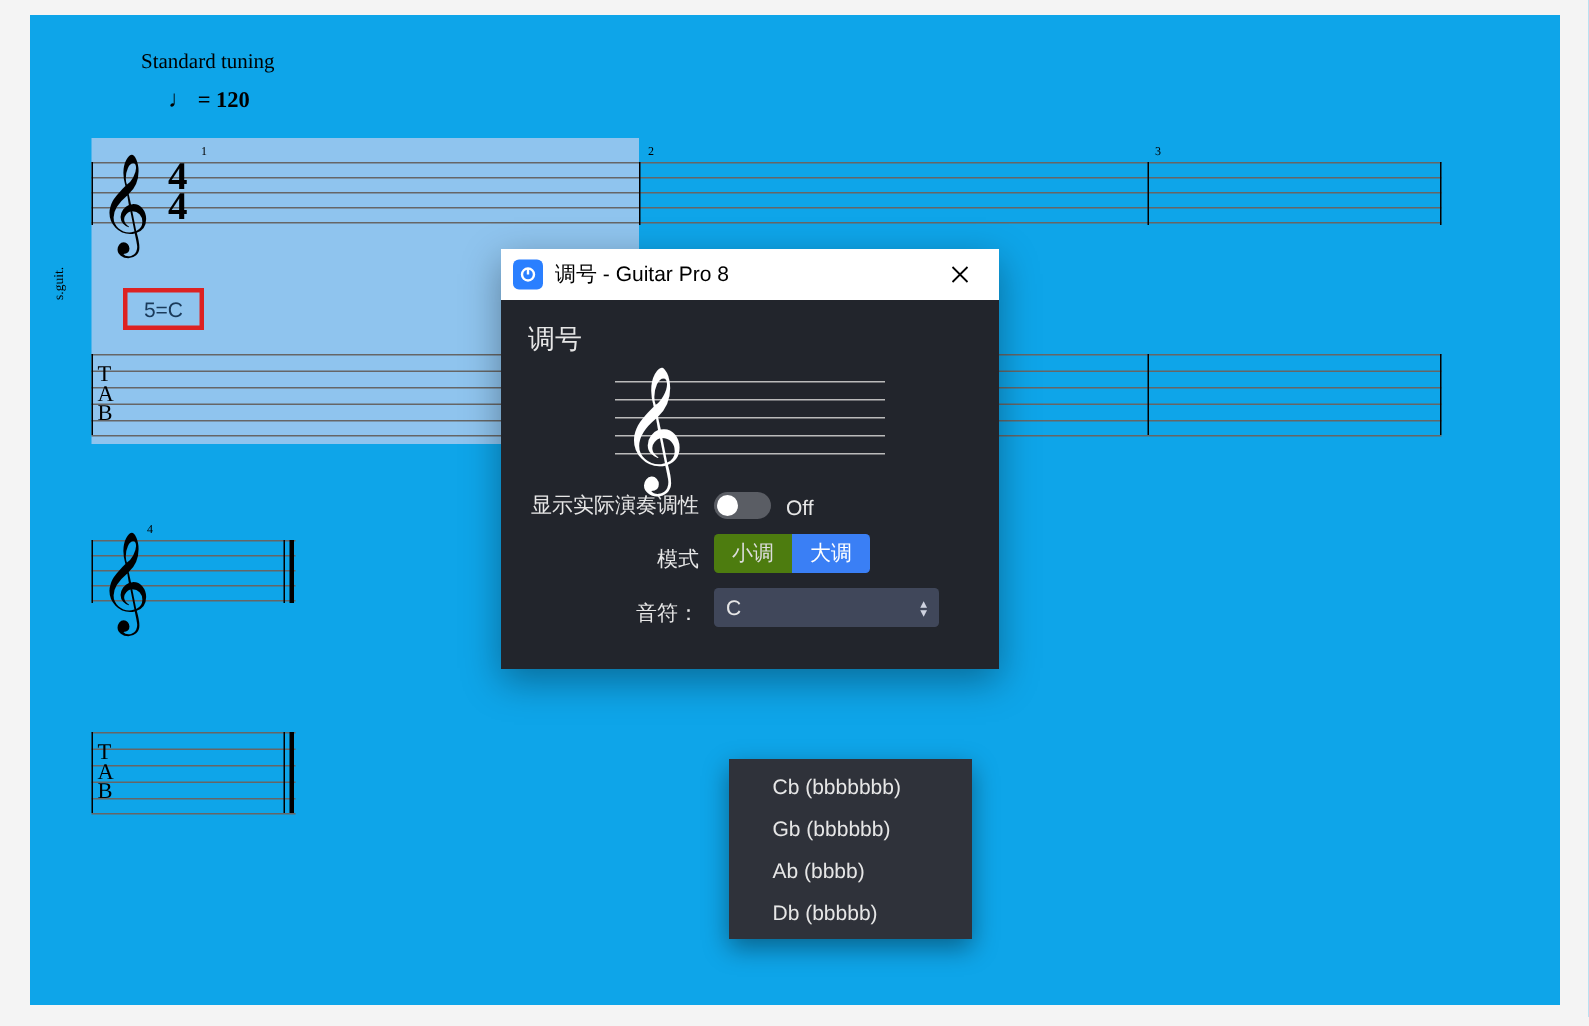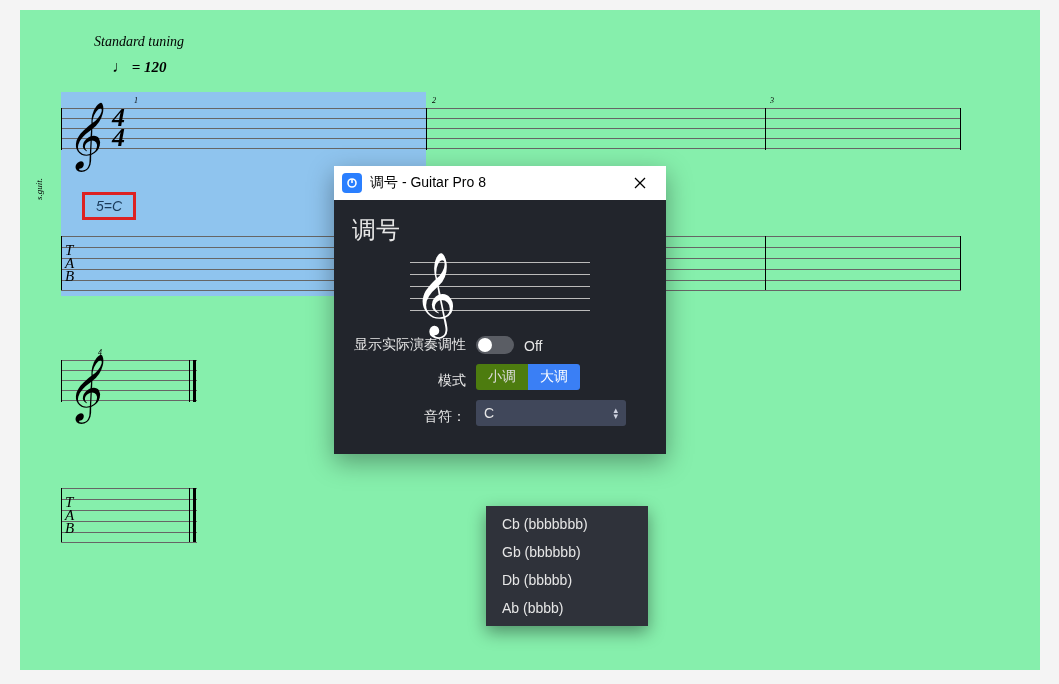--- a/index.html
+++ b/index.html
@@ -1,17 +1,17 @@
 <!DOCTYPE html>
 <html><head>
 <meta charset="utf-8">
 <style>
   * { box-sizing: border-box; margin: 0; padding: 0; }
   html, body { width: 1059px; height: 684px; background: #f4f4f4; font-family: "Segoe UI", Arial, sans-serif; overflow: hidden; position: relative; }
-  .sheet { position: absolute; left: 20px; top: 10px; width: 1020px; height: 660px; background: #86efac; font-style: italic; }
+  .sheet { position: absolute; left: 20px; top: 10px; width: 1020px; height: 660px; background: #0ea5e9; }
   .tuning-label { position: absolute; left: 74px; top: 24px; font-family: "Times New Roman", serif; font-size: 14px; }
   .tempo { position: absolute; left: 92px; top: 48px; font-family: "Times New Roman", serif; font-size: 15px; font-weight: bold; }
   .tempo .note { font-size: 16px; }
   .track-label { position: absolute; left: 14px; top: 190px; transform: rotate(-90deg); transform-origin: left top; font-size: 9px; font-family: "Times New Roman", serif; }
 
   
   .sel { position: absolute; left: 41px; top: 82px; width: 365px; height: 204px; background: #8fc4ee; z-index: 0; }
 
   
   .staff { position: absolute; left: 41px; height: 42px; z-index: 2; }
@@ -28,42 +28,42 @@
   .measure-num { position: absolute; font-size: 8px; z-index: 3; font-family: "Times New Roman", serif; }
 
   
   .dialog { position: absolute; left: 334px; top: 166px; width: 332px; background: #22252c; box-shadow: 0 8px 24px rgba(0,0,0,.35); z-index: 50; color: #e6e6e6; font-size: 14px; }
   .titlebar { height: 34px; background: #fff; color: #000; display: flex; align-items: center; padding: 0 6px 0 8px; font-size: 14px; }
   .appicon { width: 20px; height: 20px; background:#2a7fff; border-radius: 4px; margin-right: 8px; display:flex; align-items:center; justify-content:center; color:#fff; font-size:12px; }
   .titlebar .spacer { flex: 1; }
   .close-btn { width: 40px; height: 100%; display:flex; align-items:center; justify-content:center; cursor:pointer; }
   .close-btn svg { stroke:#000; stroke-width:1.2; }
   .dlg-body { padding: 14px 18px 18px 18px; }
-  .dlg-h { font-size: 24px; }
+  .dlg-h { font-size: 18px; }
   .preview { display:flex; justify-content:center; margin: 10px 0 24px; }
   .preview-staff { position: relative; width: 180px; height: 56px; }
   .preview-staff .pl { position:absolute; left:0; right:0; height:1px; background:#bbb; }
   .preview-staff .pclef { position:absolute; left:4px; top:38px; color:#fff; font-size:72px; line-height:0; font-family: serif; }
 
   .row { display:flex; align-items:flex-end; margin: 10px 0; }
   .row .lbl { flex: 0 0 124px; text-align: right; padding-right: 10px; }
   .toggle { width: 38px; height: 18px; background:#5a5d64; border-radius: 10px; position:relative; cursor:pointer; }
   .toggle .knob { position:absolute; left:2px; top:2px; width:14px; height:14px; background:#fff; border-radius:50%; }
   .off-label { margin-left: 10px; }
 
   .seg { display:flex; border-radius:3px; overflow:hidden; }
   .seg button { border:none; padding: 4px 12px; font-size:14px; cursor:pointer; }
   .seg .b1 { background:#4d7c0f; color:#ddd; }
   .seg .b2 { background:#3a7ff5; color:#fff; }
 
   .combo { position:relative; width: 150px; }
   .combo-btn { width:100%; height:26px; background: rgba(90,100,130,.55); border-radius:3px; display:flex; align-items:center; padding:0 8px; cursor:pointer; }
   .combo-btn .arrows { margin-left:auto; display:flex; flex-direction:column; align-items:center; line-height:6px; font-size:9px; color:#cfd3e0; }
 
-  .dropdown { position:absolute; left: 486px; top: 506px; width: 162px; background:#2f323a; z-index: 60; color:#e6e6e6; box-shadow: 0 6px 16px rgba(0,0,0,.4); padding: 4px 4px; }
+  .dropdown { position:absolute; left: 486px; top: 506px; width: 162px; background:#2f323a; z-index: 60; color:#e6e6e6; box-shadow: 0 6px 16px rgba(0,0,0,.4); padding: 4px 17px; }
   .dropdown .opt { padding: 6px 12px; cursor:pointer; font-size:14px; }
 
 </style>
 </head>
 <body>
 
 <div class="sheet">
   <div class="tuning-label">Standard tuning</div>
   <div class="tempo">
     <span class="note">♩</span><span> = </span><span>120</span>
@@ -195,15 +195,15 @@
             </span>
         </div>
       </div>
     </div>
   </div>
 </div>
 
 <div class="dropdown">
   <div class="opt">Cb (bbbbbbb)</div>
   <div class="opt">Gb (bbbbbb)</div>
+  <div class="opt">Ab (bbbb)</div>
   <div class="opt">Db (bbbbb)</div>
-  <div class="opt">Ab (bbbb)</div>
 </div>
 
 </body></html>

